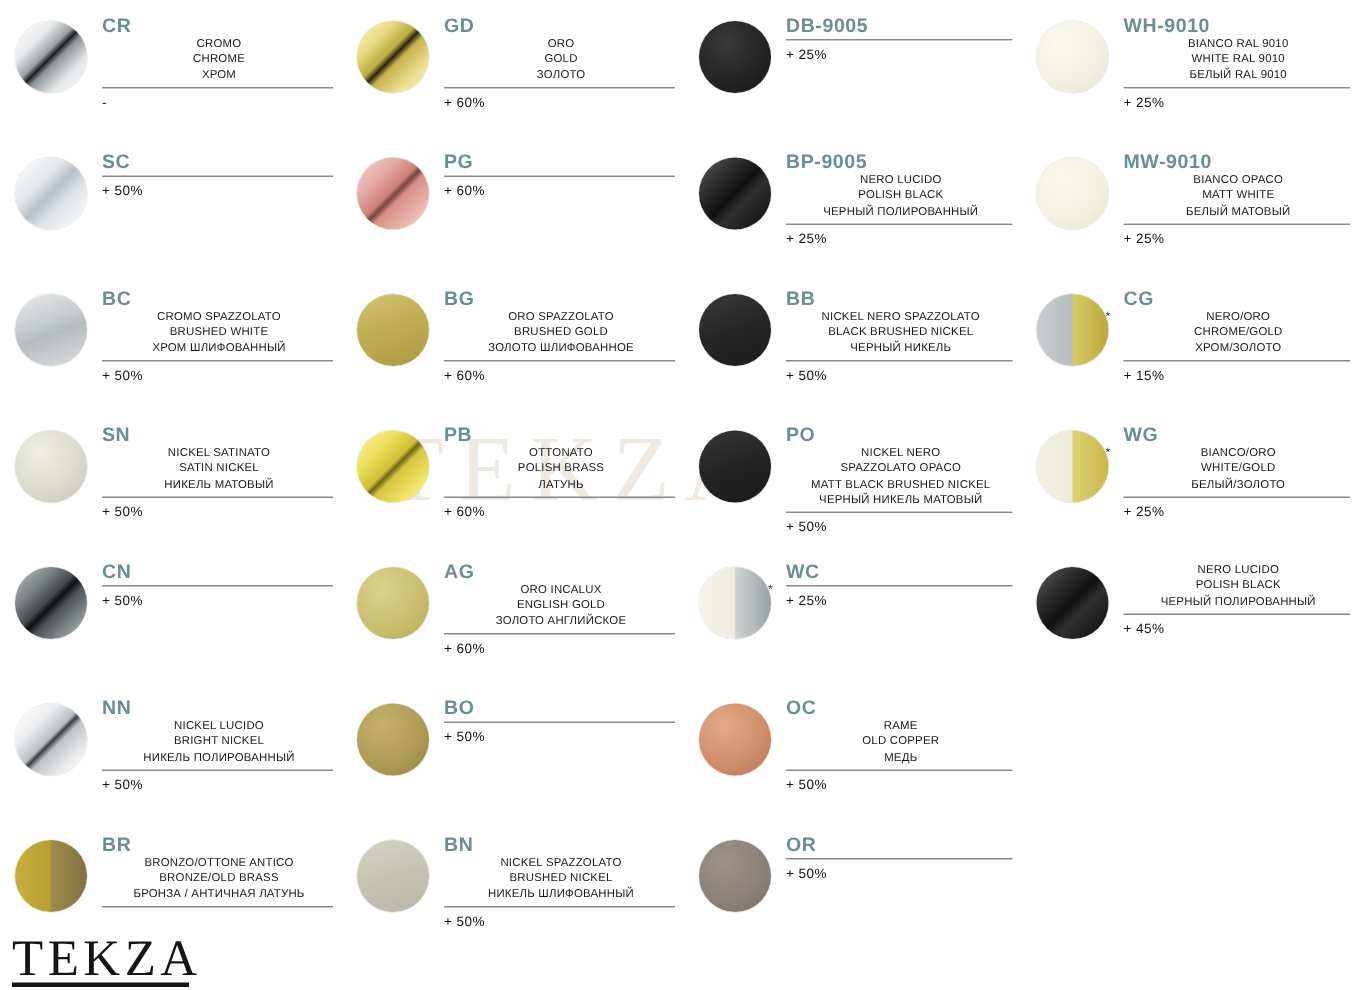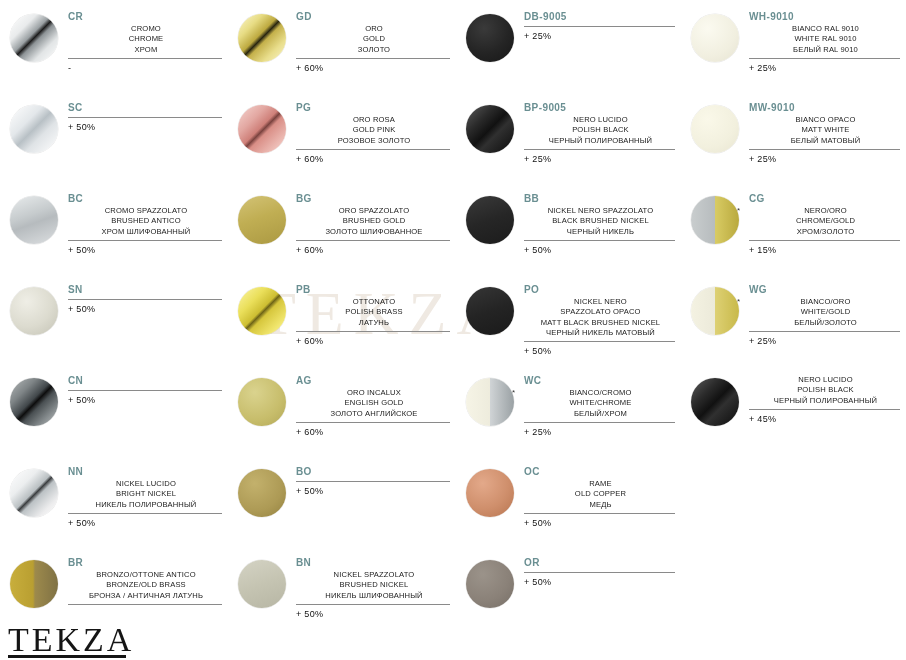--- a/index.html
+++ b/index.html
@@ -61,21 +61,21 @@
     height: 48px;
     border-radius: 50%;
     box-shadow: 0 0 0 0.5px rgba(0,0,0,0.10);
   }
   .txt {
     flex: 1 1 auto;
     min-width: 0;
     padding-top: 1px;
   }
   .code {
-    font-size: 10px;
+    font-size: 13px;
     font-weight: bold;
     color: #6a8f92;
     letter-spacing: 0.4px;
     line-height: 12px;
     margin-bottom: 1px;
   }
   .lines {
     font-size: 7.6px;
     color: #1a1a1a;
     line-height: 10.3px;
@@ -195,25 +195,20 @@
           <div class="rule"></div>
           <div class="price">+ 50%</div>
         </div>
       </div>
       <div class="cell">
         <div class="swatch-wrap">
           <div class="swatch" style="background: linear-gradient(135deg,#f6d6d2 0%,#e3a8a2 30%,#cf8079 47%,#7a423e 52%,#d98e86 58%,#ebb7b0 80%,#f7dbd6 100%);"></div>
         </div>
         <div class="txt">
           <div class="code">PG</div>
-          <div class="lines">
-            <div>ORO ROSA</div>
-            <div>GOLD PINK</div>
-            <div>РОЗОВОЕ ЗОЛОТО</div>
-          </div>
           <div class="rule"></div>
           <div class="price">+ 60%</div>
         </div>
       </div>
       <div class="cell">
         <div class="swatch-wrap">
           <div class="swatch" style="background: linear-gradient(135deg,#5d5d5d 0%,#2c2c2c 30%,#111111 50%,#303030 62%,#0b0b0b 100%);"></div>
         </div>
         <div class="txt">
           <div class="code">BP-9005</div>
@@ -242,21 +237,21 @@
         </div>
       </div>
       <div class="cell">
         <div class="swatch-wrap">
           <div class="swatch" style="background: linear-gradient(160deg,#e8ebec 0%,#c6cbcd 40%,#b6bbbe 55%,#dcdfe1 100%);"></div>
         </div>
         <div class="txt">
           <div class="code">BC</div>
           <div class="lines">
             <div>CROMO SPAZZOLATO</div>
-            <div>BRUSHED ANTICO</div>
+            <div>BRUSHED WHITE</div>
             <div>ХРОМ ШЛИФОВАННЫЙ</div>
           </div>
           <div class="rule"></div>
           <div class="price">+ 50%</div>
         </div>
       </div>
       <div class="cell">
         <div class="swatch-wrap">
           <div class="swatch" style="background: linear-gradient(160deg,#d3c376 0%,#c0ae53 45%,#ab9942 100%);"></div>
         </div>
@@ -301,20 +296,25 @@
           <div class="rule"></div>
           <div class="price">+ 15%</div>
         </div>
       </div>
       <div class="cell">
         <div class="swatch-wrap">
           <div class="swatch" style="background: radial-gradient(circle at 35% 30%, #efeee6 0%, #dcdbcf 55%, #c3c2b4 100%);"></div>
         </div>
         <div class="txt">
           <div class="code">SN</div>
+          <div class="lines">
+            <div>NICKEL SATINATO</div>
+            <div>SATIN NICKEL</div>
+            <div>НИКЕЛЬ МАТОВЫЙ</div>
+          </div>
           <div class="rule"></div>
           <div class="price">+ 50%</div>
         </div>
       </div>
       <div class="cell">
         <div class="swatch-wrap">
           <div class="swatch" style="background: linear-gradient(135deg,#fdf6a8 0%,#eadf5a 30%,#cdbe32 48%,#6e6417 52%,#d6c63c 58%,#efe46a 80%,#fdf7ab 100%);"></div>
         </div>
         <div class="txt">
           <div class="code">PB</div>
@@ -384,25 +384,20 @@
           <div class="price">+ 60%</div>
         </div>
       </div>
       <div class="cell">
         <div class="swatch-wrap">
           <div class="swatch" style="background: linear-gradient(90deg,#f6f4e6 0%,#eeecdd 49%,#cfd3d5 51%,#9aa1a4 100%);"></div>
         </div>
         <div class="star">*</div>
         <div class="txt">
           <div class="code">WC</div>
-          <div class="lines">
-            <div>BIANCO/CROMO</div>
-            <div>WHITE/CHROME</div>
-            <div>БЕЛЫЙ/ХРОМ</div>
-          </div>
           <div class="rule"></div>
           <div class="price">+ 25%</div>
         </div>
       </div>
       <div class="cell">
         <div class="swatch-wrap">
           <div class="swatch" style="background: linear-gradient(135deg,#5d5d5d 0%,#2c2c2c 30%,#111111 50%,#303030 62%,#0b0b0b 100%);"></div>
         </div>
         <div class="txt nocode">
           <div class="lines">

